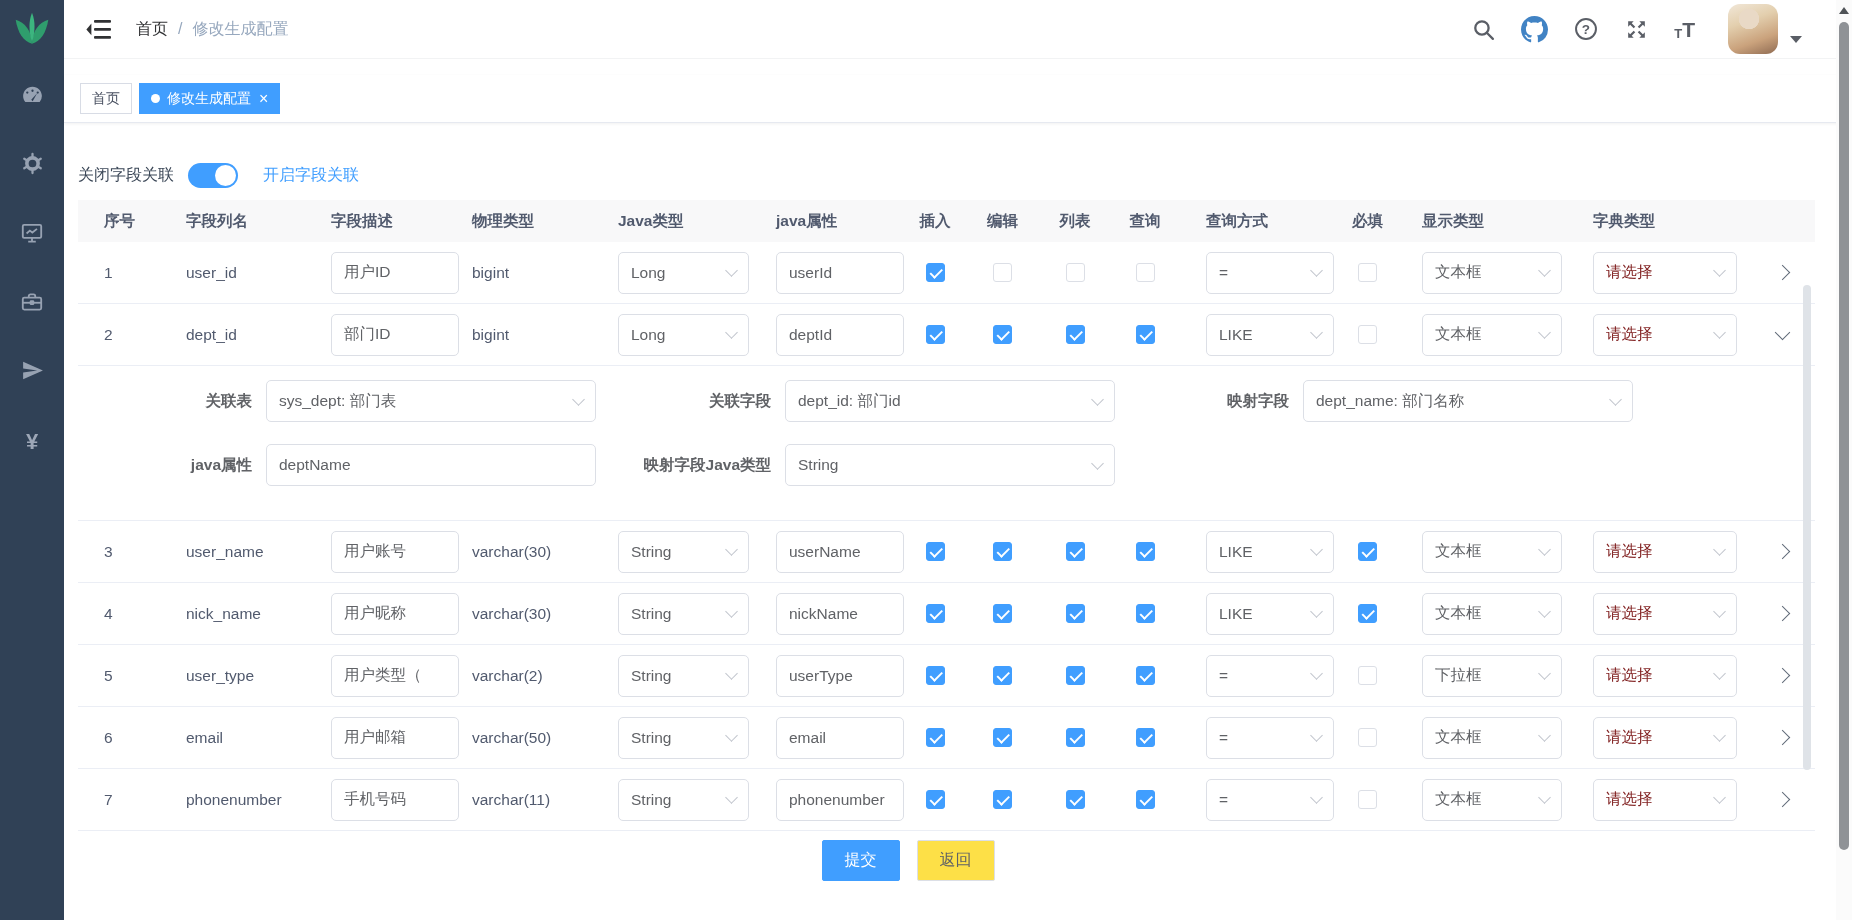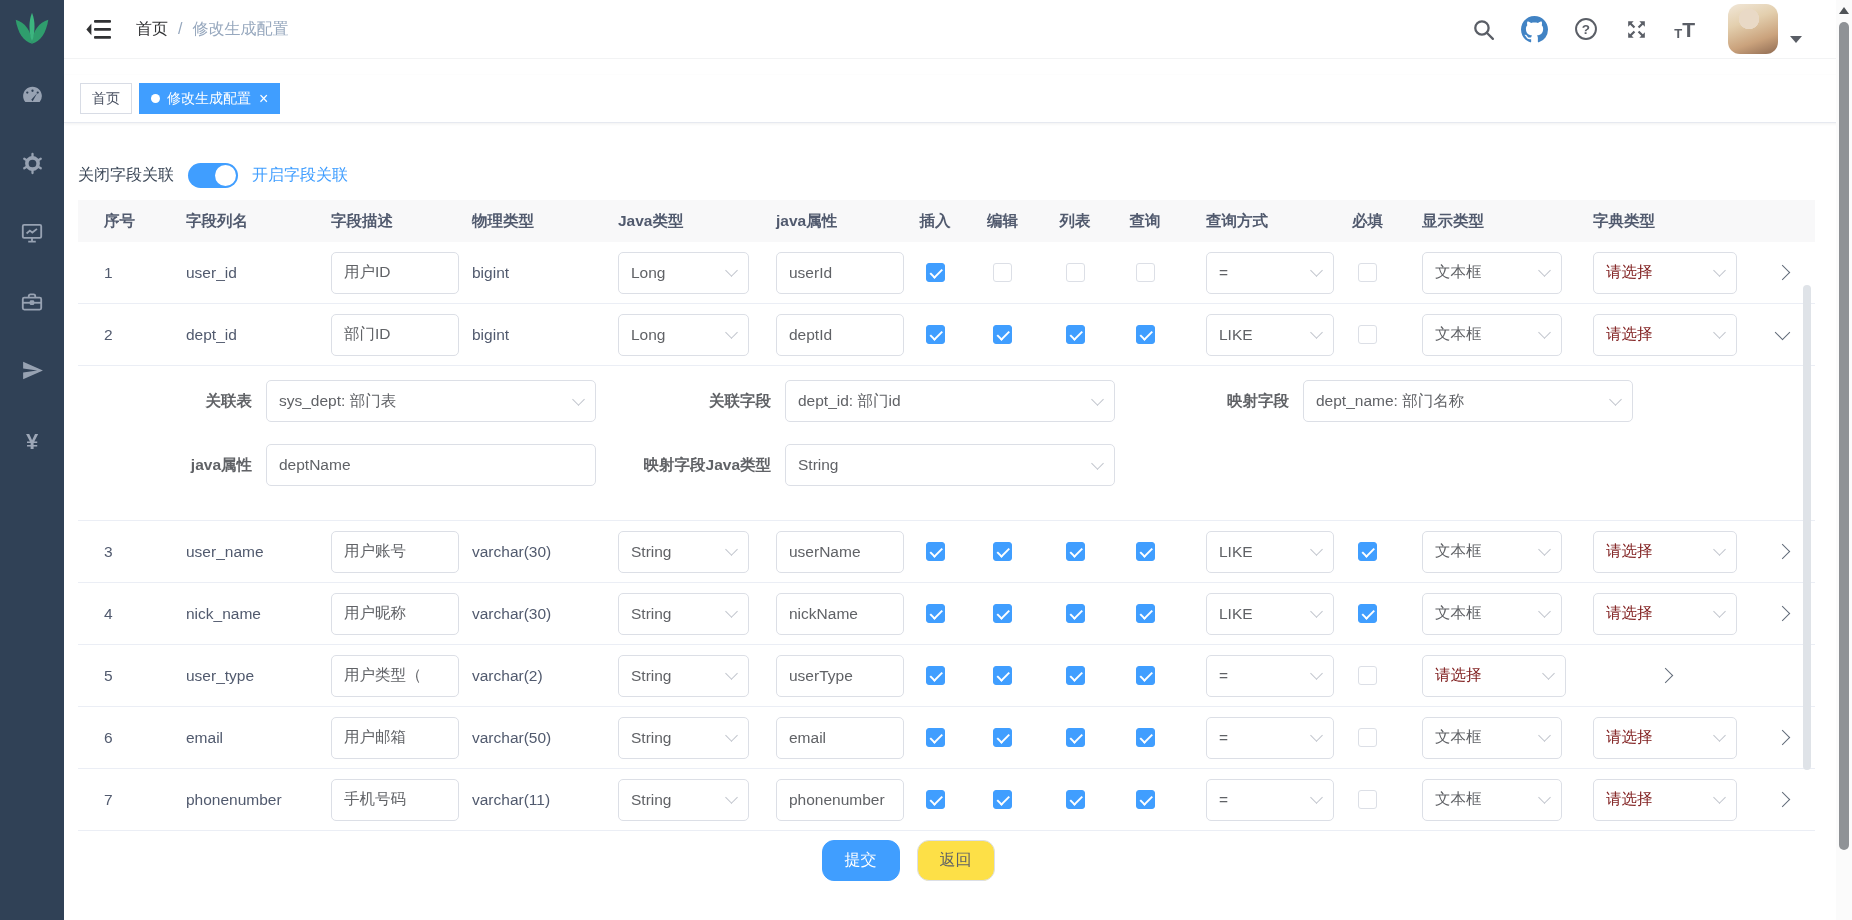--- a/index.html
+++ b/index.html
@@ -44,21 +44,21 @@
   .content { flex:1; padding:0 37px 0 14px; position:relative; min-height:0; }
 
   .tabs { margin-top:22px; height:43px; display:flex; gap:42px; border-bottom:2px solid #e4e7ed; }
   .tab { display:flex; align-items:center; font-size:16px; color:#303133; cursor:pointer; position:relative; }
   .tab.active { color:#409eff; }
   .tab.active::after { content:""; position:absolute; left:0; right:0; bottom:-2px; height:3px; background:#409eff; border-radius:2px; }
 
   .switch-row { margin-top:24px; display:flex; align-items:center; font-size:16px; color:#3c4858; }
   .switch { width:50px; height:25px; border-radius:13px; background:#409eff; margin:0 14px; position:relative; cursor:pointer; flex:none; }
   .switch::after { content:""; position:absolute; right:2px; top:2px; width:21px; height:21px; border-radius:50%; background:#fff; }
-  .switch-on-label { color:#409eff; }
+  .switch-on-label { color:#409eff;margin-left:11px; }
 
   
   .ftable { margin-top:12px; font-size:15.5px; color:#515a6e; }
   .frow { display:grid; grid-template-columns:82px 168px 140px 147px 150px 140px 60px 75px 70px 70px 160px 55px 185px 170px 65px; align-items:center; }
   .thead { height:42px; background:#f8f8f9; font-weight:700; color:#515a6e; }
   .trow { height:62px; border-bottom:1px solid #ebeef5; background:#fff; }
   .frow > :nth-child(1){ padding-left:26px; }
   .frow > :nth-child(2){ padding-left:26px; }
   .frow > :nth-child(3){ padding-left:3px; }
   .frow > :nth-child(4){ padding-left:4px; }
@@ -85,21 +85,21 @@
   .exp-arrow.open { transform:rotate(135deg); margin-top:-5px; }
 
   
   .expand-panel { border-bottom:1px solid #ebeef5; padding:14px 0 34px; background:#fff; }
   .exp-grid { display:grid; grid-template-columns:188px 330px 189px 330px 188px 330px; row-gap:22px; align-items:center; }
   .exp-label { text-align:right; padding-right:14px; font-weight:700; color:#606266; font-size:15.5px; white-space:nowrap; }
   .exp-grid .sel, .exp-grid .inp { width:100%; }
 
   
   .footer { margin-top:9px; width:1660px; display:flex; justify-content:center; gap:17px; }
-  .btn { height:41px; padding:0 22px; border-radius:12px; font-size:16px; display:flex; align-items:center; cursor:pointer; }
+  .btn { height:41px; padding:0 22px; border-radius:2px; font-size:16px; display:flex; align-items:center; cursor:pointer; }
   .btn-primary { background:#409eff; border:1px solid #409eff; color:#fff; }
   .btn-plain { background:#fde047; border:1px solid #dcdfe6; color:#606266; }
 
   
   .page-scrollbar { position:absolute; right:0; top:0; width:16px; height:920px; background:#fbfbfb; z-index:60; cursor:pointer; }
   .page-scrollbar .arrow-up { position:absolute; top:7px; left:3px; width:0; height:0; border-left:5px solid transparent; border-right:5px solid transparent; border-bottom:7px solid #4f5357; }
   .page-scrollbar .thumb { position:absolute; top:22px; left:3px; width:10px; height:828px; background:#8f9296; border-radius:5px; }
   .inner-scrollbar { position:absolute; left:1803px; top:285px; width:8px; height:485px; background:#dfe3e8; border-radius:4px; z-index:50; cursor:pointer; }
 </style>
 </head>
@@ -570,20 +570,26 @@
     <div>
                 <div class="sel w114">
                   <span class="txt">=</span>
                   <i class="chev"></i>
                 </div>
               </div>
     <div class="center">
                 <span class="cb"></span>
               </div>
     <div>
+                <div class="sel w140">
+                  <span class="txt">下拉框</span>
+                  <i class="chev"></i>
+                </div>
+              </div>
+    <div>
                 <div class="sel w144">
                   <span class="txt placeholder">请选择</span>
                   <i class="chev"></i>
                 </div>
               </div>
     <div class="center">
                 <span class="exp-arrow"></span>
               </div>
   </div>
 

